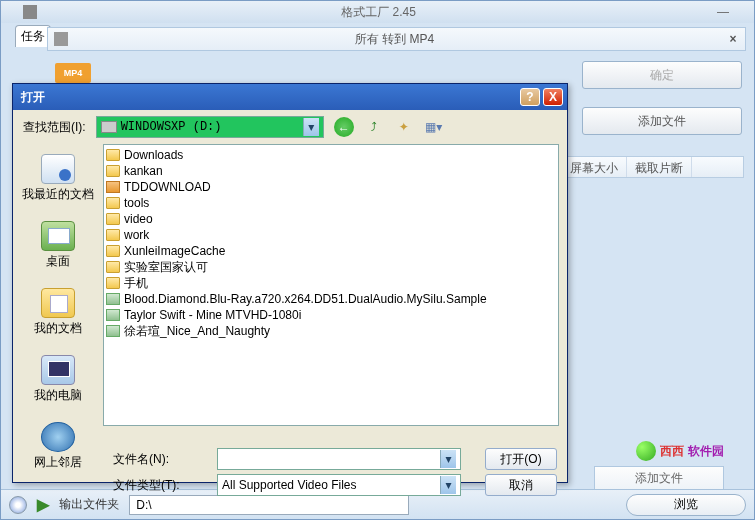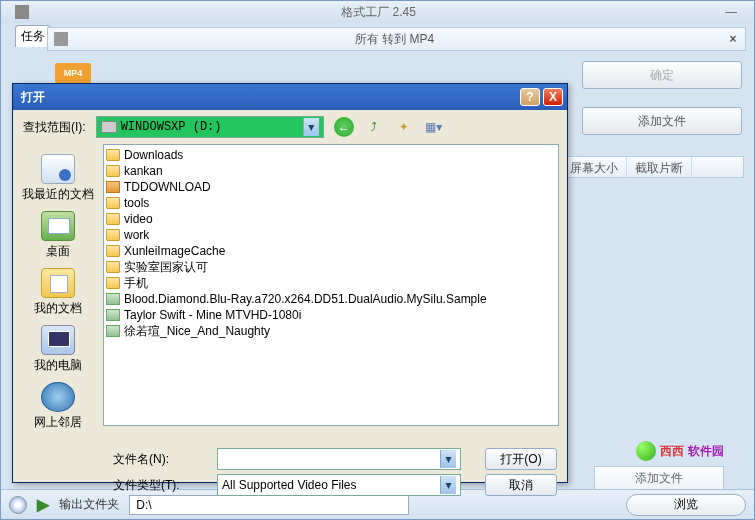--- a/index.html
+++ b/index.html
@@ -1,20 +1,20 @@
 <!DOCTYPE html>
 <html><head>
 <meta charset="utf-8">
 <style>
 * { margin: 0; padding: 0; box-sizing: border-box; font-family: "SimSun", "Microsoft YaHei", sans-serif; font-size: 12px; }
 body { background: #bcd4ec; width: 755px; height: 520px; overflow: hidden; position: relative; }
 
 
 .main-window { position: absolute; top: 0; left: 0; right: 0; bottom: 0; background: #d5e4f3; border: 1px solid #7a9cc4; }
-.main-titlebar { height: 22px; background: linear-gradient(#e8f0f8,#d0e0f0); display: flex; align-items: center; padding: 0 14px; color: #666; }
+.main-titlebar { height: 22px; background: linear-gradient(#e8f0f8,#d0e0f0); display: flex; align-items: center; padding: 0 22px; color: #666; }
 .main-titlebar .appicon { width: 14px; height: 14px; background: #888; margin-right: 6px; }
 .main-titlebar .title { flex: 1; text-align: center; }
 .main-titlebar .minbtn { width: 18px; text-align: center; color: #666; }
 
 .task-tab { position: absolute; top: 24px; left: 14px; width: 36px; height: 22px; background: #fff; border: 1px solid #9ab; border-bottom: none; border-radius: 4px 4px 0 0; display: flex; align-items: center; justify-content: center; }
 
 .sub-bar { position: absolute; top: 26px; left: 46px; right: 8px; height: 24px; background: linear-gradient(#f5f9fc,#e5eef7); border: 1px solid #b0c8e0; display: flex; align-items: center; }
 .sub-bar .sbicon { width: 14px; height: 14px; background: #999; margin-left: 6px; }
 .sub-bar .sbtitle { flex: 1; text-align: center; color: #555; }
 .sub-bar .sbclose { width: 24px; text-align: center; font-weight: bold; color: #555; }
@@ -55,21 +55,21 @@
 .dlg-lookin .combo .drv { width: 16px; height: 12px; background: #ccc; border: 1px solid #888; }
 .dlg-lookin .combo .ctxt { flex: 1; font-family: "Courier New", monospace; }
 .dlg-lookin .combo .cdrop { width: 16px; height: 18px; background: linear-gradient(#cce3f6,#9ec5ea); border-left: 1px solid #8ab; display: flex; align-items: center; justify-content: center; color: #246; }
 .navicon { width: 20px; height: 20px; display: flex; align-items: center; justify-content: center; border-radius: 2px; }
 .navicon.back { color: #fff; background: radial-gradient(circle,#6c6,#2a2); border-radius: 50%; }
 .navicon.up { color: #1a7a1a; }
 .navicon.new { color: #caa040; }
 .navicon.view { color: #5a7ab0; }
 
 .dlg-body { display: flex; height: 298px; }
-.places { width: 90px; background: #ece9d8; display: flex; flex-direction: column; align-items: center; padding-top: 6px; gap: 0; }
+.places { width: 90px; background: #ece9d8; display: flex; flex-direction: column; align-items: center; padding-top: 6px; gap: 10px; }
 .place { width: 80px; text-align: center; padding: 4px 0; }
 .place .pi { width: 34px; height: 30px; margin: 0 auto 2px; border-radius: 4px; }
 .pi.recent { background: linear-gradient(#fff,#cfe0f2); border: 1px solid #9ab; position: relative; }
 .pi.recent::after { content: ""; position: absolute; right: 3px; bottom: 2px; width: 12px; height: 12px; background: #3a72c8; border-radius: 50%; }
 .pi.desktop { background: linear-gradient(#bfe0a0,#6ab050); border: 1px solid #5a9040; position: relative; }
 .pi.desktop::after { content: ""; position: absolute; left: 6px; top: 6px; width: 20px; height: 14px; background: #fff; border: 1px solid #8ac; }
 .pi.docs { background: linear-gradient(#ffe8a0,#f0c850); border: 1px solid #c8a030; position: relative; }
 .pi.docs::after { content: ""; position: absolute; left: 8px; top: 6px; width: 16px; height: 16px; background: #fff; border: 1px solid #aac; }
 .pi.comp { background: linear-gradient(#d8e8f8,#a8c8e8); border: 1px solid #88a; position: relative; }
 .pi.comp::after { content: ""; position: absolute; left: 6px; top: 5px; width: 20px; height: 14px; background: #336; border: 1px solid #fff; }

